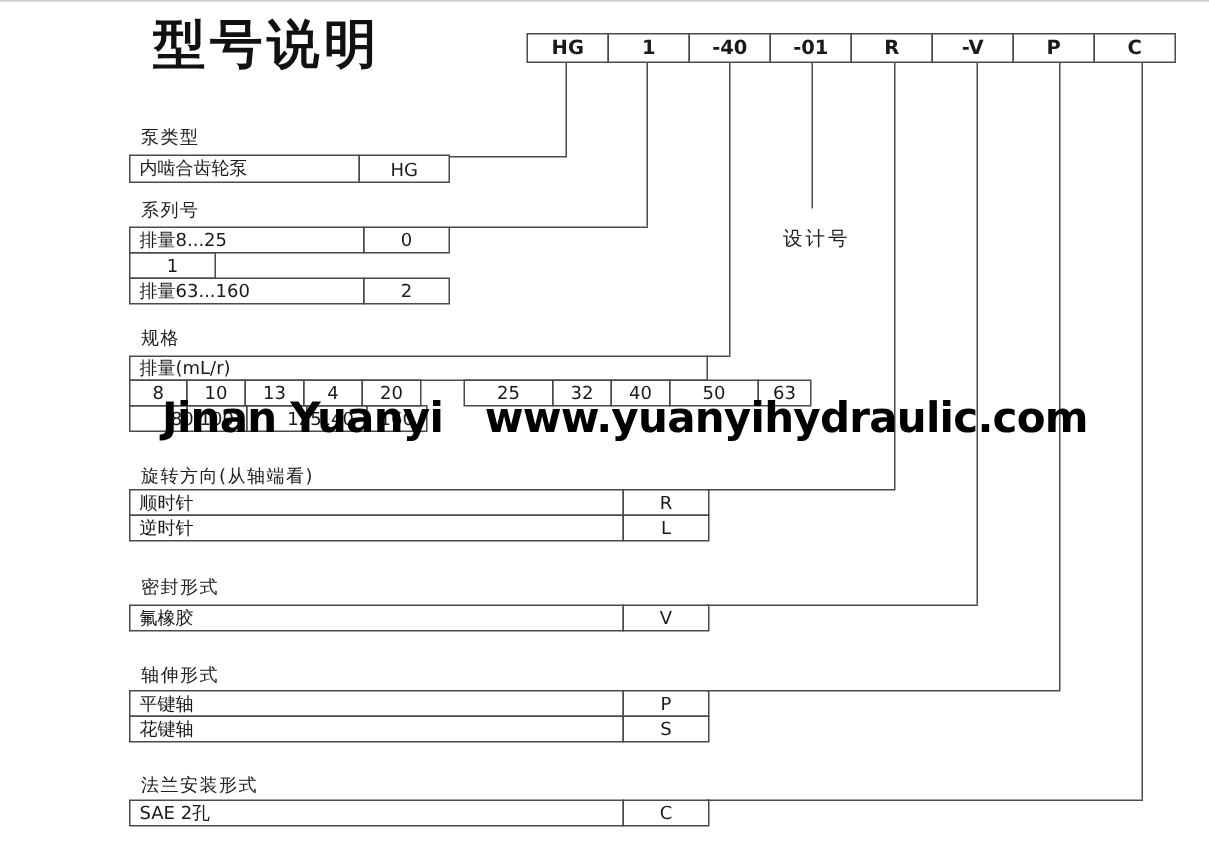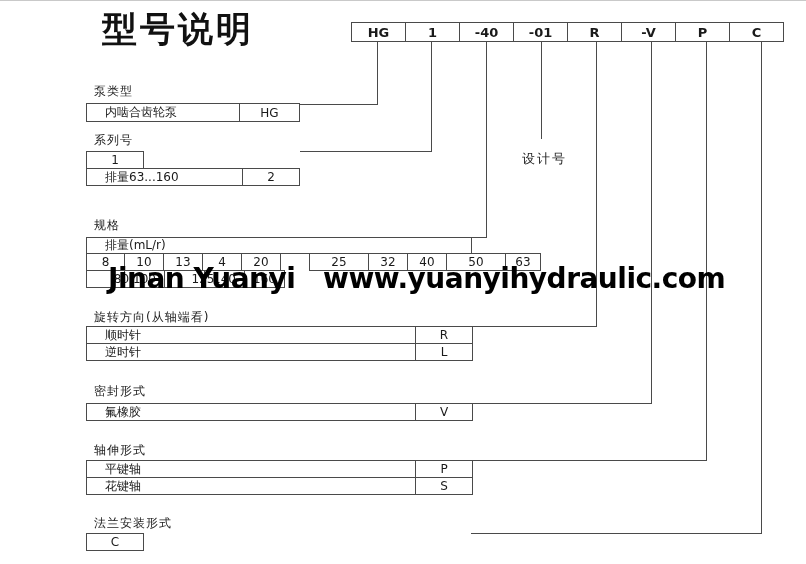--- a/index.html
+++ b/index.html
@@ -17,21 +17,21 @@
   .hline{position:absolute;height:1px;background:#4a4a4a;}
   
   .sec-label{position:absolute;font-size:12px;color:#222;letter-spacing:1px;}
   
   .tbl{position:absolute;}
   .trow{display:flex;}
   .trow + .trow{margin-top:-1px;}
   .cell{border:1px solid #4a4a4a;box-sizing:border-box;font-size:12px;color:#1a1a1a;
         display:flex;align-items:center;background:transparent;}
   .cell + .cell{margin-left:-1px;}
-  .cell.name{padding-left:18px;}
+  .cell.name{padding-left:6px;}
   .cell.code{justify-content:center;}
   .cell.num{justify-content:center;}
   .design-label{position:absolute;left:522px;top:150px;font-size:13px;color:#222;letter-spacing:2px;}
   .watermark{position:absolute;left:108px;top:262px;font-size:28px;font-weight:bold;color:#000;
              white-space:pre;letter-spacing:-0.5px;}
 </style>
 </head>
 <body>
 
 <div id="page">
@@ -76,20 +76,24 @@
   <div class="sec-label" style="left:94px;top:83px;">泵类型</div>
   <div class="tbl" style="left:86px;top:103px;">
     <div class="trow" style="height:19px;">
       <div class="cell name" style="width:154px;">内啮合齿轮泵</div>
       <div class="cell code" style="width:61px;">HG</div>
     </div>
   </div>
 
   <div class="sec-label" style="left:94px;top:132px;">系列号</div>
   <div class="tbl" style="left:86px;top:151px;">
+    <div class="trow" style="height:18px;">
+      <div class="cell name" style="width:157px;">排量8...25</div>
+      <div class="cell code" style="width:58px;">0</div>
+    </div>
     <div class="trow" style="height:18px;">
       <div class="cell code" style="width:58px;">1</div>
     </div>
     <div class="trow" style="height:18px;">
       <div class="cell name" style="width:157px;">排量63...160</div>
       <div class="cell code" style="width:58px;">2</div>
     </div>
   </div>
 
   <div class="sec-label" style="left:94px;top:217px;">规格</div>
@@ -148,18 +152,19 @@
     </div>
     <div class="trow" style="height:18px;">
       <div class="cell name" style="width:330px;">花键轴</div>
       <div class="cell code" style="width:58px;">S</div>
     </div>
   </div>
 
   <div class="sec-label" style="left:94px;top:515px;">法兰安装形式</div>
   <div class="tbl" style="left:86px;top:533px;">
     <div class="trow" style="height:18px;">
+      <div class="cell name" style="width:330px;">SAE 2孔</div>
       <div class="cell code" style="width:58px;">C</div>
     </div>
   </div>
 
   <div class="watermark">Jinan Yuanyi   www.yuanyihydraulic.com</div>
 </div>
 
 </body></html>

